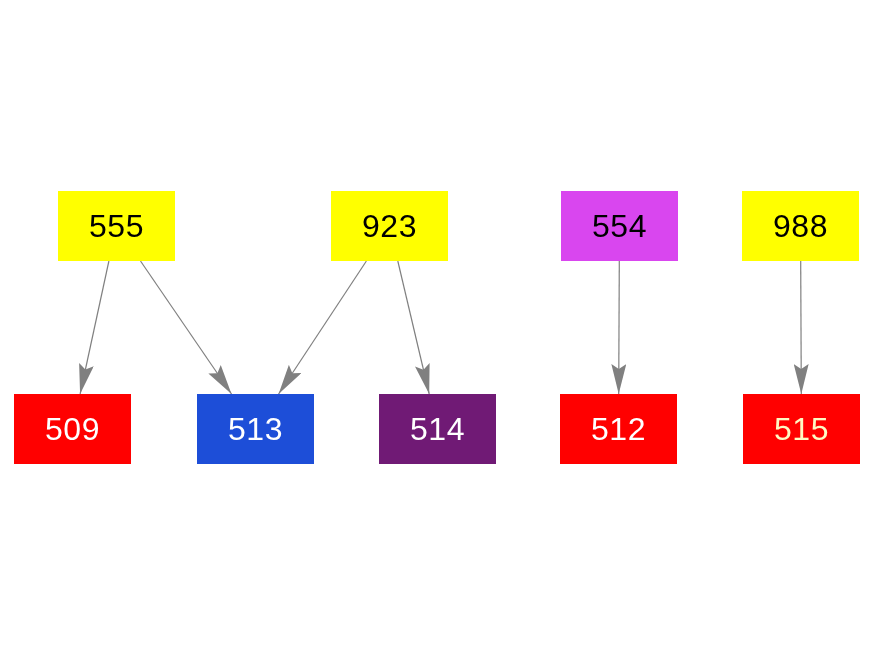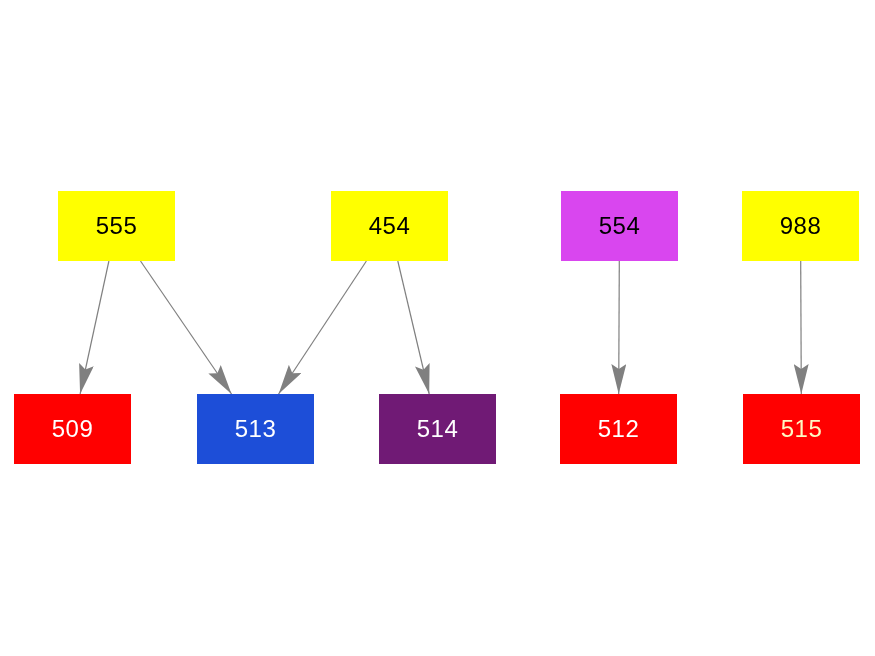--- a/index.html
+++ b/index.html
@@ -22,21 +22,21 @@
     width: 875px;
     height: 656px;
   }
   .node {
     position: absolute;
     width: 117px;
     height: 70px;
     display: flex;
     align-items: center;
     justify-content: center;
-    font-size: 24px;
+    font-size: 32px;
     line-height: 1;
     letter-spacing: 0.5px;
   }
 </style>
 </head>
 <body>
 
 <div id="canvas" style="background: rgb(255, 255, 255);">
   <svg id="edge-layer" width="875" height="656" viewBox="0 0 875 656" xmlns="http://www.w3.org/2000/svg">
     <defs>
@@ -50,21 +50,21 @@
         <line x1="366.4" y1="261" x2="278.6" y2="394" stroke="#808080" stroke-width="1.2" marker-end="url(#arrowhead)"></line>
         <line x1="397.8" y1="261" x2="429.2" y2="394" stroke="#808080" stroke-width="1.2" marker-end="url(#arrowhead)"></line>
         <line x1="619.3" y1="261" x2="618.7" y2="394" stroke="#808080" stroke-width="1.2" marker-end="url(#arrowhead)"></line>
         <line x1="800.7" y1="261" x2="801.3" y2="394" stroke="#808080" stroke-width="1.2" marker-end="url(#arrowhead)"></line>
       </g>
   </svg>
 <div class="node" style="left: 58px; top: 191px; background: rgb(255, 255, 0);">
       <span style="color: rgb(0, 0, 0);">555</span>
     </div>
     <div class="node" style="left: 331px; top: 191px; background: rgb(255, 255, 0);">
-      <span style="color: rgb(0, 0, 0);">454</span>
+      <span style="color: rgb(0, 0, 0);">923</span>
     </div>
     <div class="node" style="left: 561px; top: 191px; background: #d946ef;">
       <span style="color: rgb(0, 0, 0);">554</span>
     </div>
     <div class="node" style="left: 742px; top: 191px; background: rgb(255, 255, 0);">
       <span style="color: rgb(0, 0, 0);">988</span>
     </div>
     <div class="node" style="left: 14px; top: 394px; background: rgb(255, 0, 0);">
       <span style="color: rgb(255, 255, 255);">509</span>
     </div>

